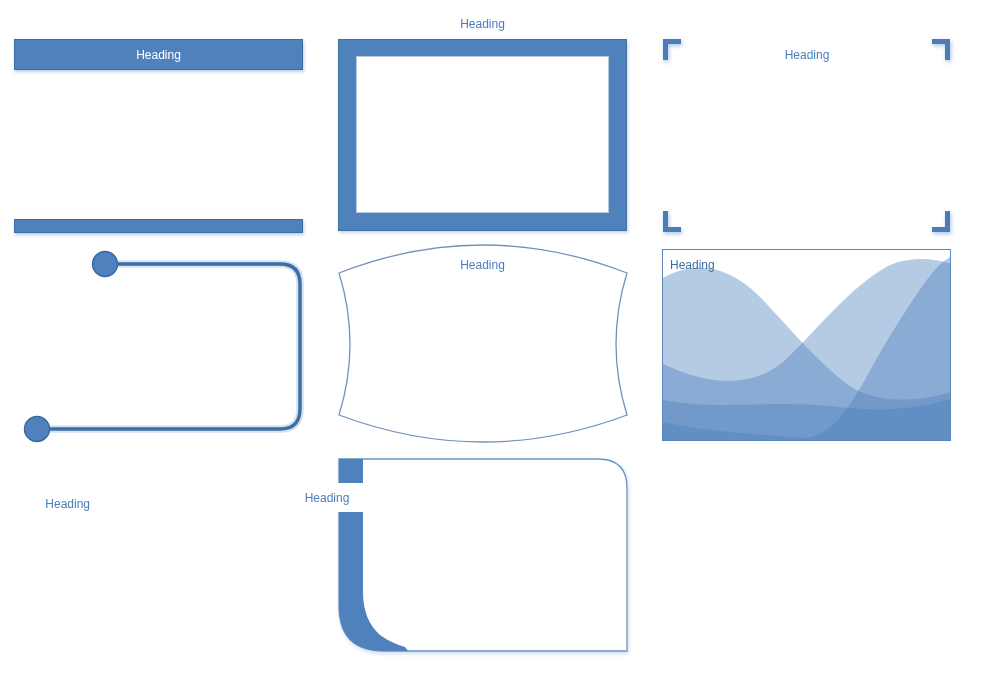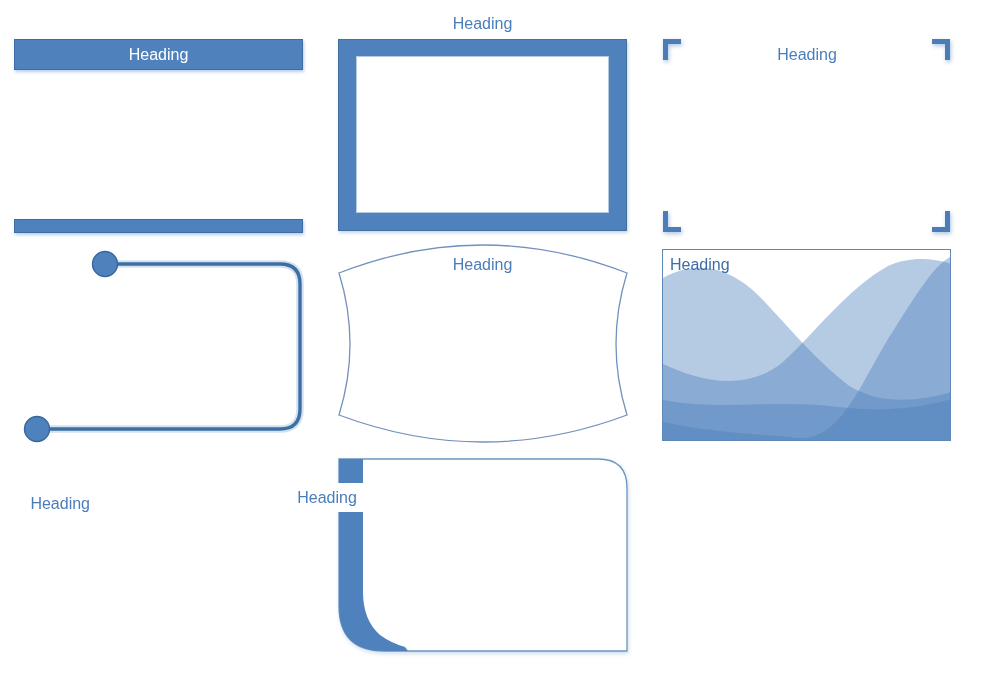--- a/index.html
+++ b/index.html
@@ -2,21 +2,21 @@
 <html><head>
 <meta charset="utf-8">
 <style>
   html,body{margin:0;padding:0;background:#ffffff;}
   #canvas{
     position:relative;width:983px;height:675px;background:#ffffff;overflow:hidden;
     font-family:"Liberation Sans",sans-serif;
   }
   .abs{position:absolute;}
   .heading{
-    font-size:16px;color:#4a7ebb;line-height:20px;white-space:nowrap;
+    font-size:12px;color:#4a7ebb;line-height:20px;white-space:nowrap;
   }
   .center{text-align:center;}
   
   .solid-bar{
     background:#4f81bd;border:1px solid #3d6da3;box-sizing:border-box;
     box-shadow:1px 2px 3px rgba(130,165,210,.55);
     display:flex;align-items:center;justify-content:center;
   }
   .solid-bar .heading{color:#ffffff;}
   

